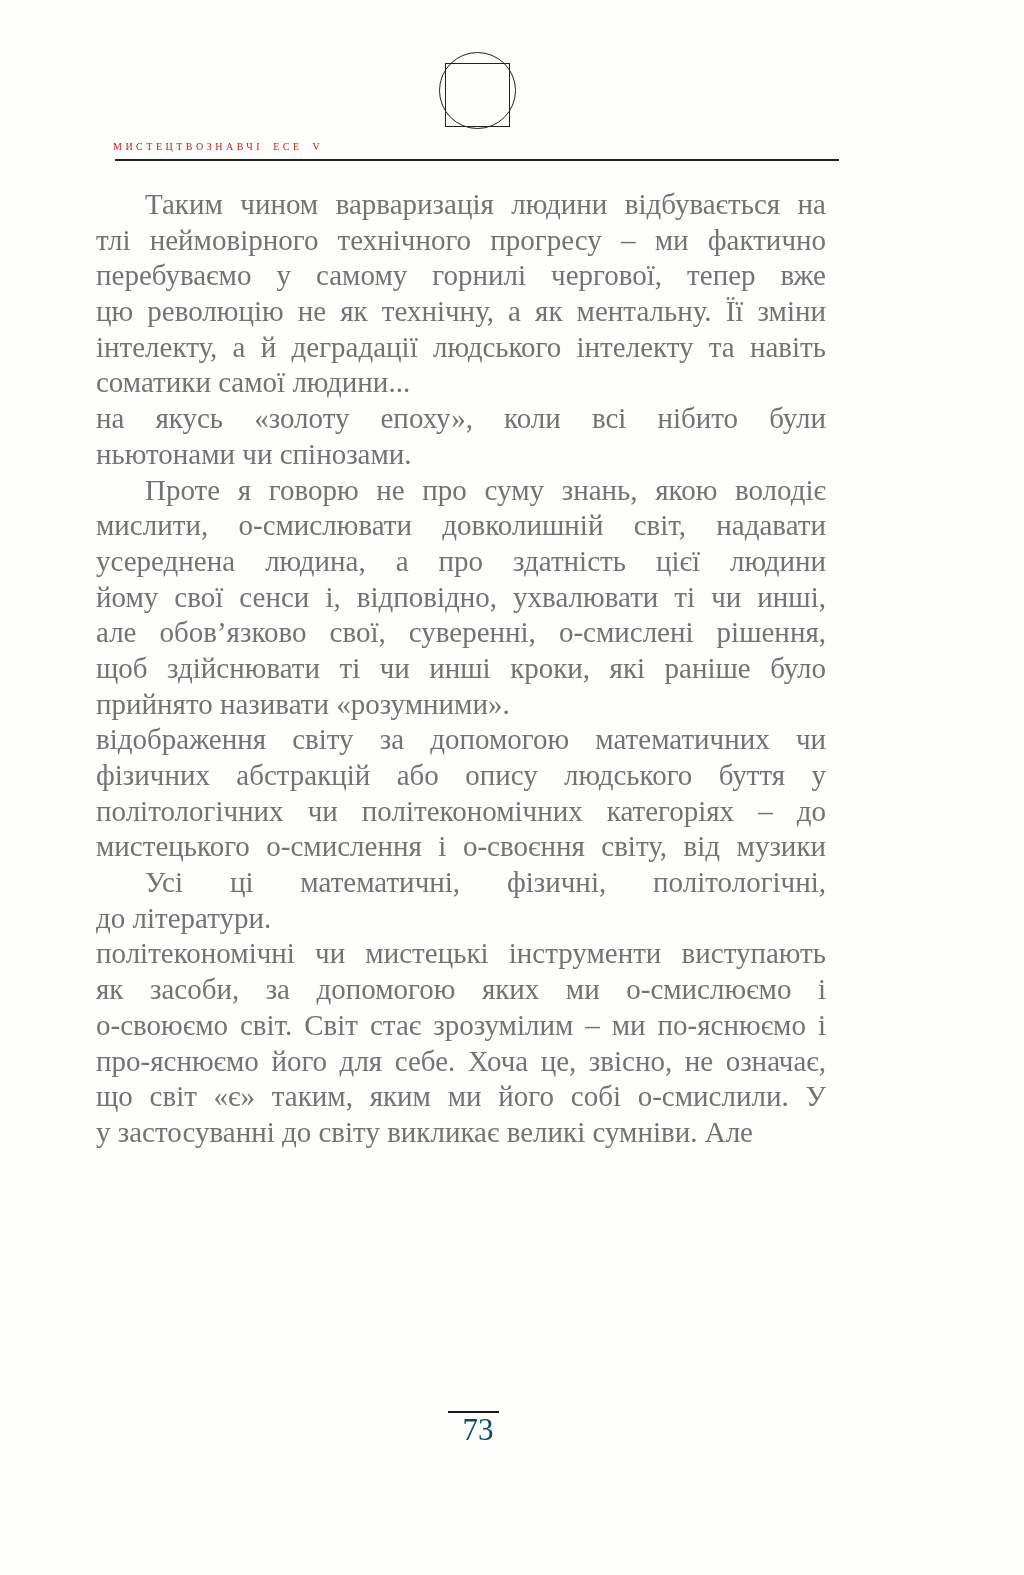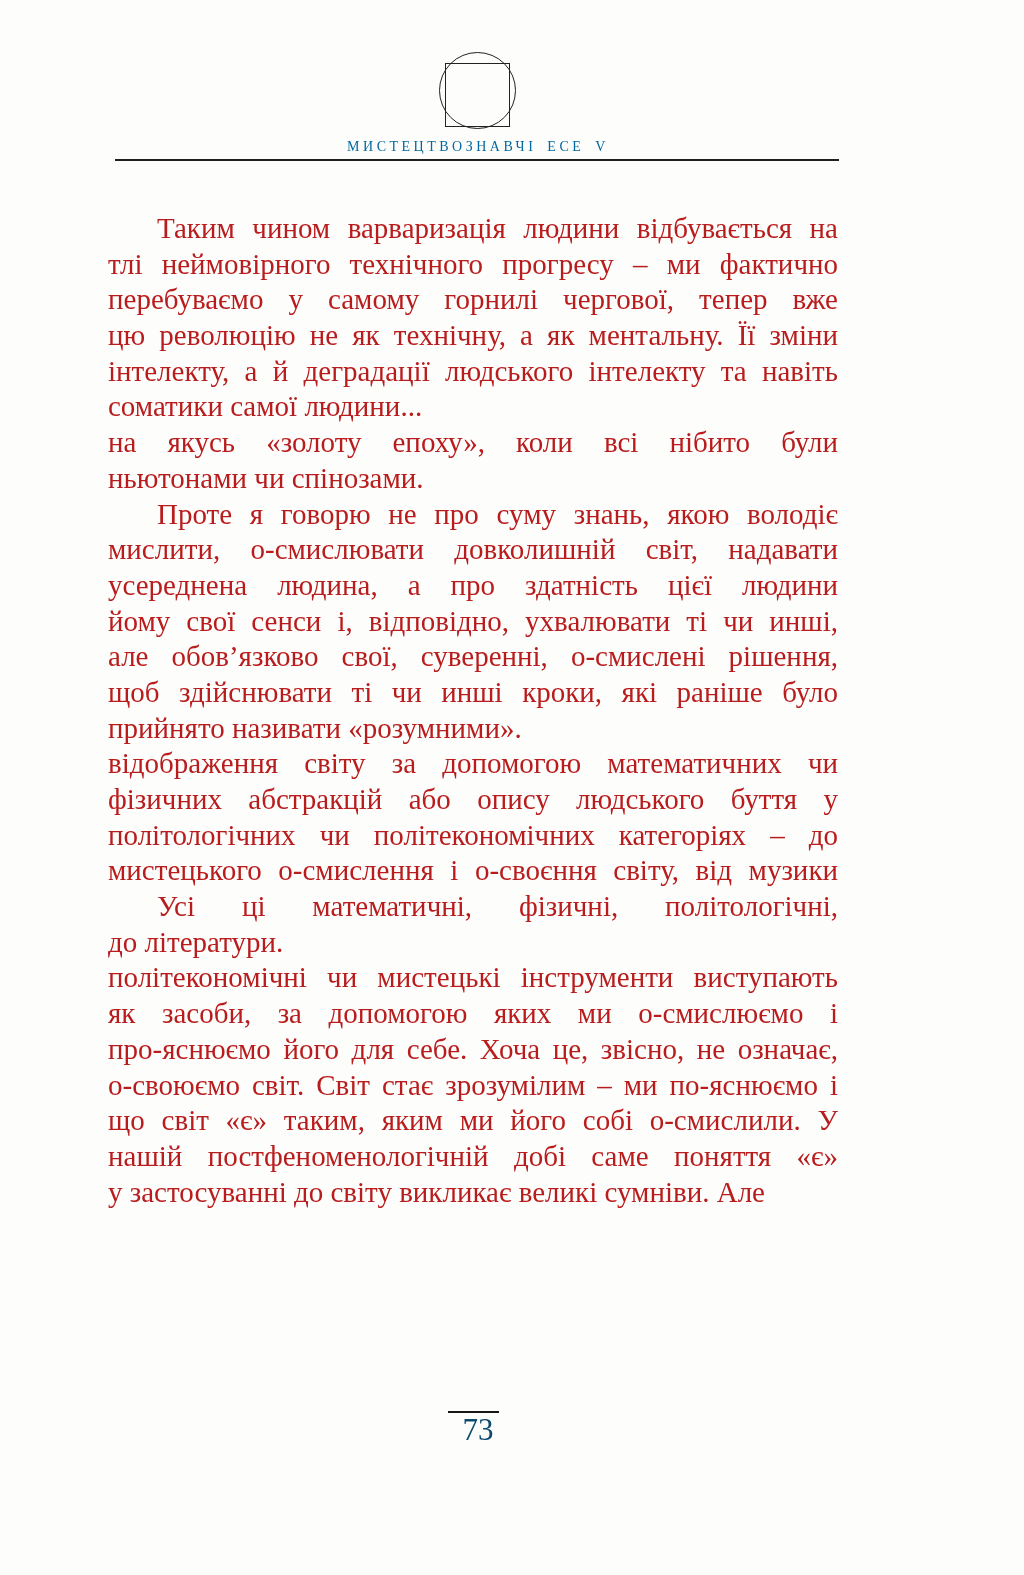--- a/index.html
+++ b/index.html
@@ -45,45 +45,44 @@
     margin-left: -33px;
     border: 1.5px solid #222;
     background: transparent;
   }
   
   .running-head {
     position: absolute;
     left: 113px;
     top: 138px;
     width: 730px;
-    text-align: center;
-    font-size: 14px;
+    text-align: left;
+    font-size: 10px;
     line-height: 17px;
     letter-spacing: 3.5px;
     word-spacing: 4px;
-    color: #0369a1;
+    color: #b91c1c;
   }
   .head-rule {
     position: absolute;
     left: 115px;
     top: 159px;
     width: 724px;
     height: 1.5px;
     background: #1f1f1f;
   }
   
   .body-text {
     position: absolute;
-    left: 108px;
+    left: 96px;
     top: 187px;
     width: 730px;
     font-size: 29px;
     line-height: 35.7px;
-    color: #b91c1c;
-    margin-top: 24px;
+    color: #737373;
   }
   .body-text .line {
     text-align: justify;
     text-align-last: justify;
     text-justify: inter-word;
     height: 35.7px;
     overflow: hidden;
   }
   .body-text .line.first {
     text-indent: 49px;
@@ -144,24 +143,23 @@
       <div class="line">щоб здійснювати ті чи инші кроки, які раніше було</div>
       <div class="line last">прийнято називати «розумними».</div>
       <div class="line">відображення світу за допомогою математичних чи</div>
       <div class="line">фізичних абстракцій або опису людського буття у</div>
       <div class="line">політологічних чи політекономічних категоріях – до</div>
       <div class="line">мистецького о-смислення і о-своєння світу, від музики</div>
       <div class="line first">Усі ці математичні, фізичні, політологічні,</div>
       <div class="line last">до літератури.</div>
       <div class="line">політекономічні чи мистецькі інструменти виступають</div>
       <div class="line">як засоби, за допомогою яких ми о-смислюємо і</div>
+      <div class="line">о-своюємо світ. Світ стає зрозумілим – ми по-яснюємо і</div>
       <div class="line">про-яснюємо його для себе. Хоча це, звісно, не означає,</div>
-      <div class="line">о-своюємо світ. Світ стає зрозумілим – ми по-яснюємо і</div>
       <div class="line">що світ «є» таким, яким ми його собі о-смислили. У</div>
-      <div class="line">нашій постфеноменологічній добі саме поняття «є»</div>
       <div class="line last">у застосуванні до світу викликає великі сумніви. Але</div>
     </div>
 
   <div class="folio-rule"></div>
 
   <div class="folio-number">73</div>
 
 </div>
 
 </body></html>

